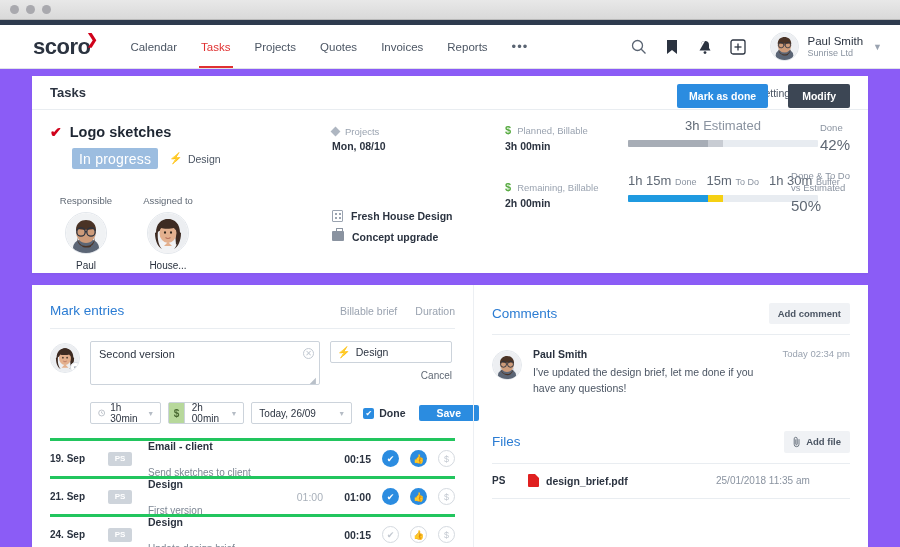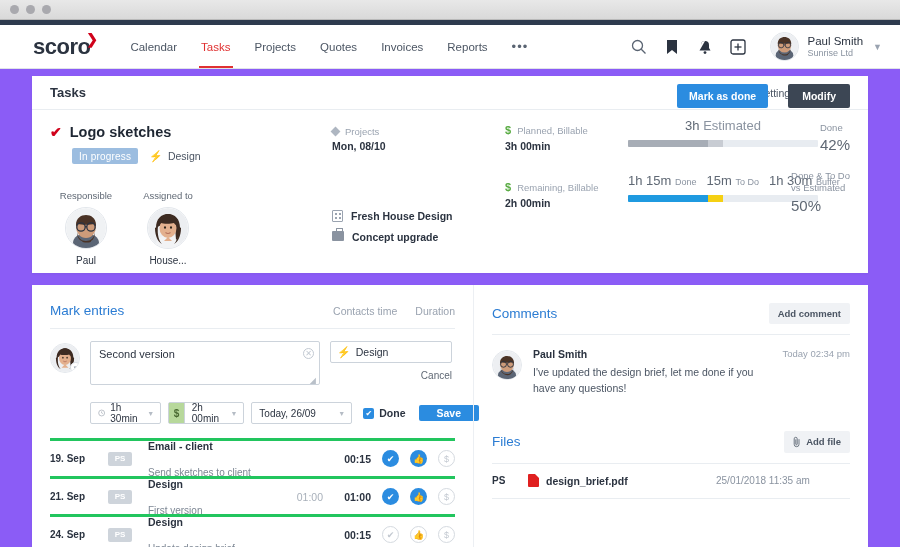--- a/index.html
+++ b/index.html
@@ -76,21 +76,21 @@
   .cardhead .right { margin-left: auto; display: flex; align-items: center; gap: 18px; }
   .minilink { font-size: 10.5px; color: #4b5563; display: flex; align-items: center; gap: 4px; cursor: pointer; }
 
   
   .taskbody { position: relative; padding: 14px 18px 0 18px; height: 163px; }
   .tasktitle-row { display: flex; align-items: center; gap: 8px; }
   .check-red { color: #d0021b; font-size: 14px; font-weight: bold; }
   .tasktitle { font-size: 14.5px; font-weight: bold; color: #1f2733; }
   .tagrow { display: flex; align-items: center; gap: 11px; margin: 8px 0 0 22px; }
   .badge {
-    background: #9cbde0; color: #fff; font-size: 10px; padding: 2.5px 7px;
+    background: #9cbde0; color: #fff; font-size: 14px; padding: 2.5px 7px;
     border-radius: 2px; letter-spacing: .2px;
   }
   .tag { font-size: 10.5px; color: #4b5563; display: flex; align-items: center; gap: 5px; }
   .bolt { color: #b6bdc7; font-size: 11px; }
 
   .persons { display: flex; gap: 22px; margin-top: 26px; margin-left: 6px; }
   .person { width: 60px; text-align: center; }
   .person .plabel { font-size: 9.5px; color: #5f6874; margin-bottom: 6px; }
   .person .pic {
     width: 42px; height: 42px; border-radius: 50%; overflow: hidden; margin: 0 auto;
@@ -492,21 +492,21 @@
     </div>
   </div>
 
   <div class="card" id="card-bottom">
     <div class="bcols">
 
       <div class="bcol-left">
         <div class="sec-head">
           <div class="sec-title">Mark entries</div>
           <div class="sec-right">
-            <span class="sec-tab">Contacts time</span>
+            <span class="sec-tab">Billable brief</span>
             <span class="sec-tab">Duration</span>
           </div>
         </div>
         <div class="hr"></div>
 
         <div class="entry-edit">
           <div class="avatar-sm">
             <svg width="28" height="28" viewBox="0 0 40 40">
               <circle cx="20" cy="20" r="20" fill="#eceef1"></circle>
               <path d="M8 20c0-9 5-14 12-14s12 5 12 14c0 6-2 10-4 12l-1-14-14-1z" fill="#3d2b22"></path>

